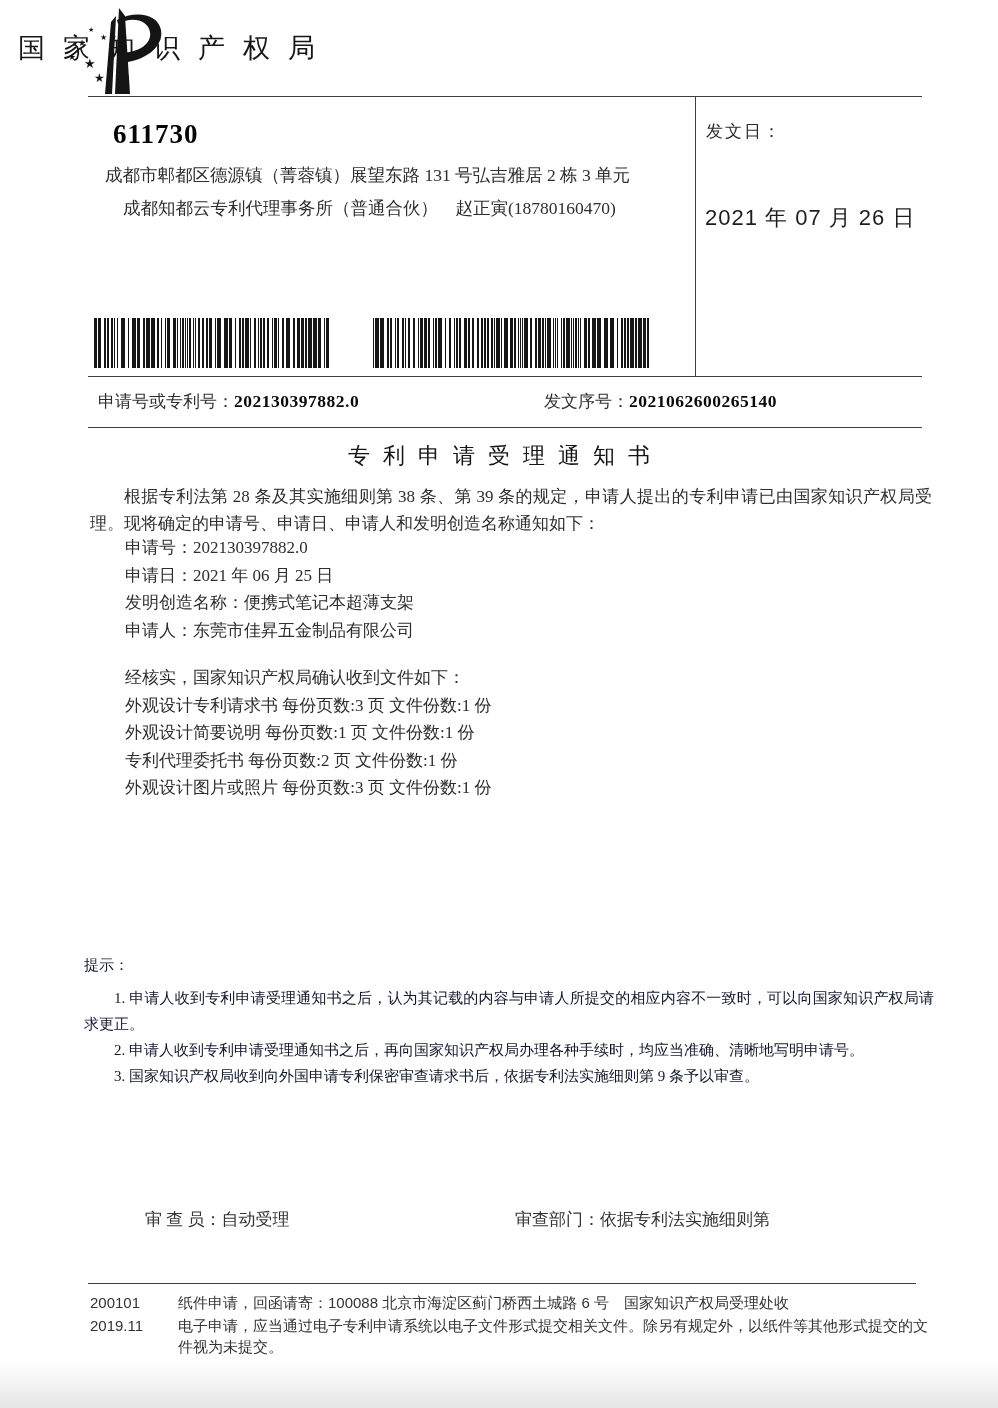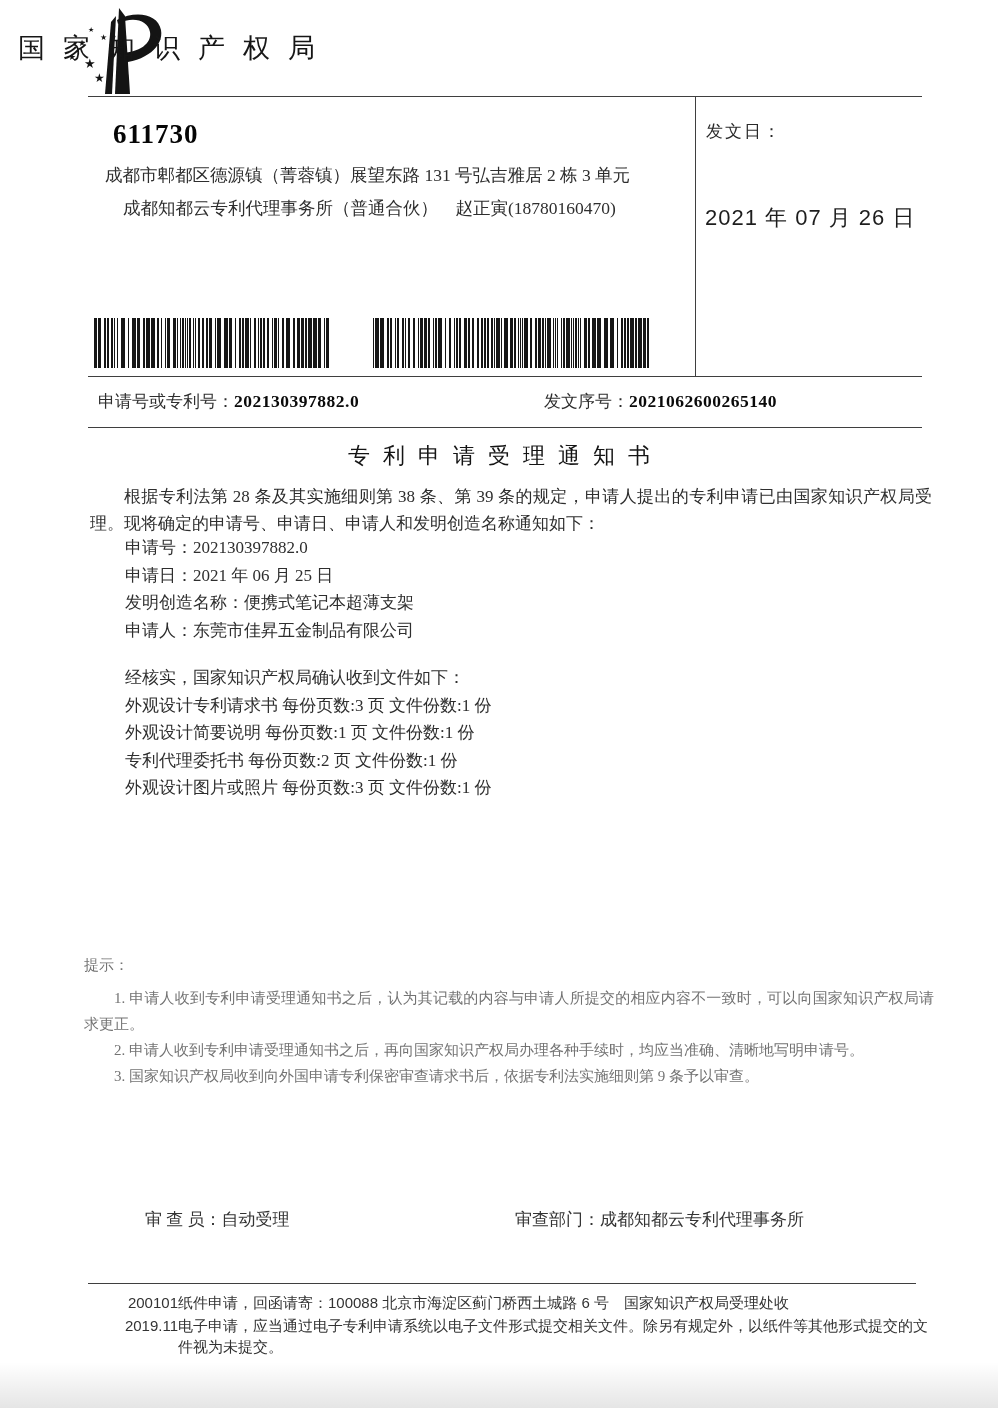--- a/index.html
+++ b/index.html
@@ -50,34 +50,34 @@
   
   .notice-title{position:absolute;left:0;right:0;top:441px;text-align:center;
         font-family:"Liberation Sans","DejaVu Sans",sans-serif;font-size:22px;font-weight:500;
         letter-spacing:13px;text-indent:13px;color:#141414;}
   .intro{position:absolute;left:90px;top:483px;width:842px;font-size:17px;line-height:27px;
         text-indent:2em;text-align:justify;margin:0;}
   .fields{position:absolute;left:125px;top:534px;font-size:17px;line-height:27.5px;}
   .received{position:absolute;left:125px;top:664px;font-size:17px;line-height:27.5px;}
 
   
-  .tips{position:absolute;left:84px;top:952px;width:850px;font-size:15px;line-height:26px;color:#737373;}
+  .tips{position:absolute;left:84px;top:952px;width:850px;font-size:15px;line-height:26px;color:#0f172a;}
   .tips .tips-title{margin:0 0 7px 0;}
   .tips p{margin:0;text-indent:2em;text-align:justify;}
 
   
   .signoff{position:absolute;top:1208px;left:0;width:998px;font-size:17px;color:#333;}
   .examiner{position:absolute;left:145px;top:0;}
   .dept{position:absolute;left:515px;top:0;}
 
   
   .footer{position:absolute;left:90px;top:1292px;width:844px;display:grid;
         grid-template-columns:88px 1fr;column-gap:0;row-gap:1px;
         font-family:"Liberation Sans","DejaVu Sans",sans-serif;font-size:15px;line-height:21.5px;color:#333;}
-  .footer .code{white-space:nowrap;text-align:right;}
+  .footer .code{white-space:nowrap;}
 </style>
 </head>
 <body>
 
 <div class="page">
 
   <svg class="logo" viewBox="0 0 125 90" aria-hidden="true">
     <path d="M55,14 C74,4 96,8 99,24 C102,40 84,56 56,57 L57,47 C78,47 90,37 88,26 C86,14 70,10 56,18 Z" fill="#141414"></path>
     <polygon points="57,2 63,10 68,88 53,88" fill="#141414"></polygon>
     <polygon points="49,16 54,10 50,88 43,88" fill="#141414"></polygon>
@@ -275,21 +275,21 @@
     <p>1. 申请人收到专利申请受理通知书之后，认为其记载的内容与申请人所提交的相应内容不一致时，可以向国家知识产权局请求更正。</p>
     <p>2. 申请人收到专利申请受理通知书之后，再向国家知识产权局办理各种手续时，均应当准确、清晰地写明申请号。</p>
     <p>3. 国家知识产权局收到向外国申请专利保密审查请求书后，依据专利法实施细则第 9 条予以审查。</p>
   </div>
 
   <div class="signoff">
     <span class="examiner">
       <span>审 查 员：</span><span>自动受理</span>
     </span>
     <span class="dept">
-      <span>审查部门：</span><span>成都知都云专利代理事务所</span>
+      <span>审查部门：</span><span>依据专利法实施细则第</span>
     </span>
   </div>
 
   <div class="rule rule-footer"></div>
   <div class="footer">
     <div class="code">200101</div>
     <div>纸件申请，回函请寄：100088  北京市海淀区蓟门桥西土城路 6 号　国家知识产权局受理处收</div>
     <div class="code">2019.11</div>
     <div>电子申请，应当通过电子专利申请系统以电子文件形式提交相关文件。除另有规定外，以纸件等其他形式提交的文件视为未提交。</div>
   </div>

